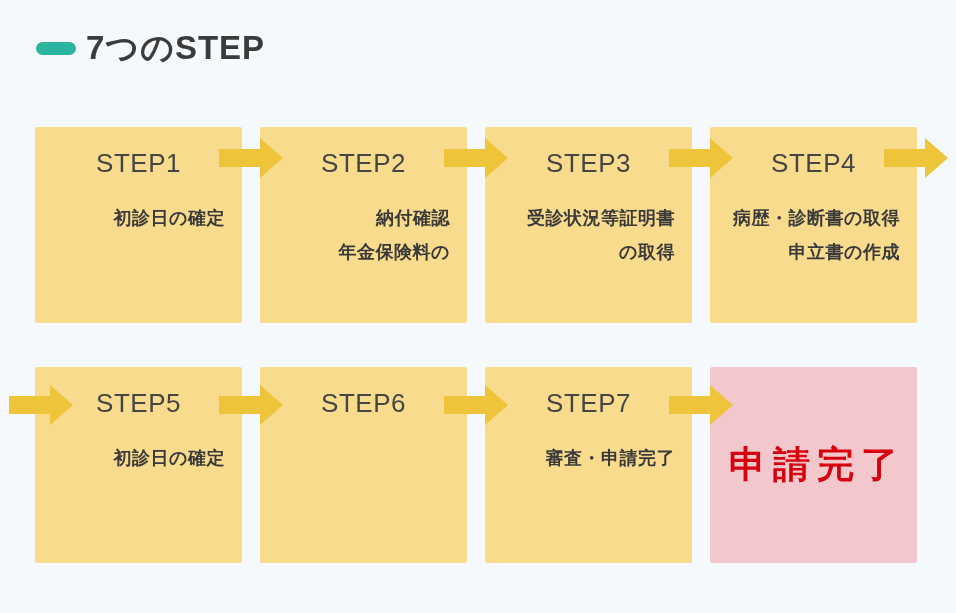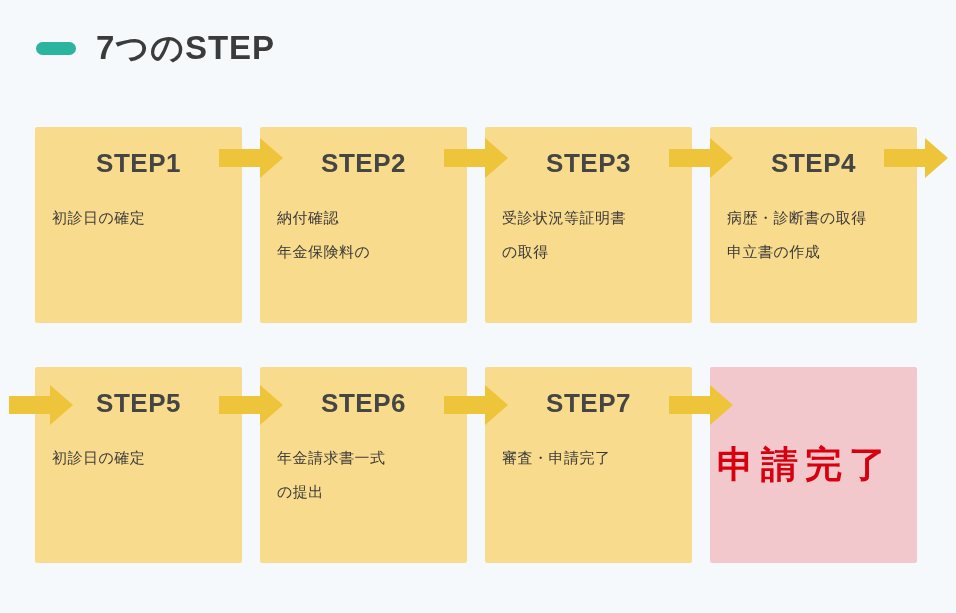--- a/index.html
+++ b/index.html
@@ -16,21 +16,21 @@
   body{
     background:var(--bg);
     font-family:"Liberation Sans","DejaVu Sans",sans-serif;
     color:var(--text-dark);
   }
   .page{position:relative;width:956px;height:613px;}
 
   
   .title-row{
     position:absolute;left:36px;top:26px;
-    display:flex;align-items:center;gap:20px;
+    display:flex;align-items:center;gap:10px;
   }
   .title-dash{
     width:40px;height:13px;border-radius:7px;
     background:var(--accent-teal);
   }
   .page-title{
     font-size:33px;font-weight:bold;color:#3b3b3b;
     letter-spacing:1px;
   }
 
@@ -42,31 +42,31 @@
     grid-auto-rows:196px;
     column-gap:18px;row-gap:44px;
   }
   .cell{border-radius:2px;}
   .step{
     background:var(--box-yellow);
     padding:18px 17px 0 17px;
   }
   .step-label{
     text-align:center;
-    font-size:26px;font-weight:bold;color:#454543;
+    font-size:26px;font-weight:normal;color:#454543;
     line-height:36px;letter-spacing:0.5px;
   }
   .step-body{margin-top:20px;}
   .step-line{
-    font-size:15px;font-weight:normal;color:#3a3a3a;
-    line-height:34px;letter-spacing:0.5px;
+    font-size:18px;font-weight:bold;color:#3a3a3a;
+    line-height:34px;letter-spacing:0.5px;text-align:right;
   }
   .final{
     background:var(--final-pink);
-    display:flex;align-items:center;justify-content:flex-start;
+    display:flex;align-items:center;justify-content:center;
   }
   .final-text{
     font-size:37px;font-weight:bold;color:var(--final-red);
     letter-spacing:7px;text-indent:7px;
   }
 
   
   .arrow{position:absolute;width:64px;height:40px;}
   .arrow svg{display:block;width:100%;height:100%;}
   .arrow path{fill:var(--arrow-gold);}
@@ -125,24 +125,20 @@
     <div class="cell step">
       <div class="step-label">STEP5</div>
       <div class="step-body">
         <div class="step-line">初診日の確定</div>
         <div class="step-line"></div>
       </div>
     </div>
 
     <div class="cell step">
       <div class="step-label">STEP6</div>
-      <div class="step-body">
-        <div class="step-line">年金請求書一式</div>
-        <div class="step-line">の提出</div>
-      </div>
     </div>
 
     <div class="cell step">
       <div class="step-label">STEP7</div>
       <div class="step-body">
         <div class="step-line">審査・申請完了</div>
         <div class="step-line"></div>
       </div>
     </div>
 

